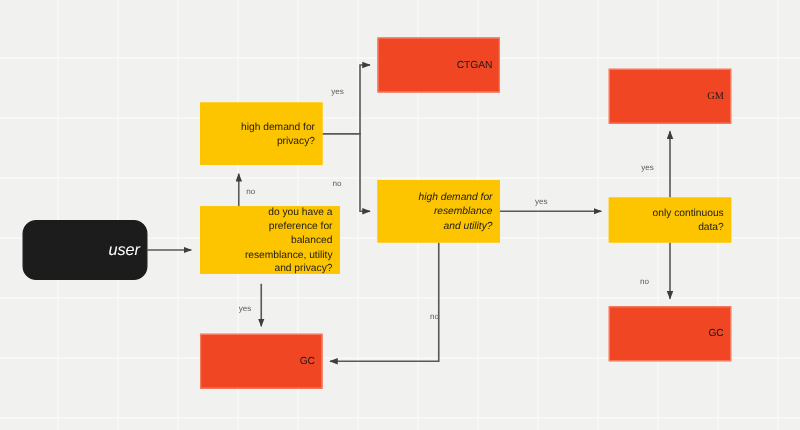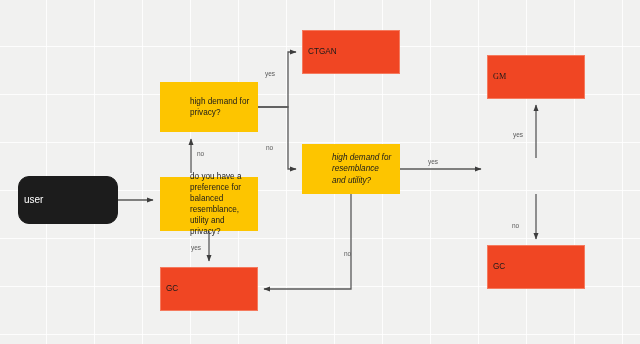--- a/index.html
+++ b/index.html
@@ -27,41 +27,42 @@
     width: 640px;
     height: 344px;
     pointer-events: none;
   }
   .node {
     position: absolute;
     box-sizing: border-box;
     display: flex;
     align-items: center;
     justify-content: center;
-    text-align: left;
+    text-align: right;
     font-size: 8.2px;
     line-height: 1.35;
     color: #1b1b1b;
     padding: 2px 5px;
   }
   .node.decision {
     background: #fdc500;
     border: 1px solid #fdc500;
     padding-left: 29px;
   }
   .node.terminal {
     background: #f04623;
     border: 1px solid #f57a5e;
   }
   .node.actor {
     background: #1c1c1c;
     border: 1px solid #1c1c1c;
     border-radius: 11px;
     color: #ffffff;
-    font-size: 10px;
+    font-size: 13px;
+    font-style: italic;
   }
   .node .label {
     display: block;
     width: 100%;
   }
   .edge-label {
     position: absolute;
     font-size: 6.5px;
     color: #5a5a5a;
     font-family: "Liberation Sans", sans-serif;
@@ -93,36 +94,39 @@
   </svg>
 
   <div class="node actor" style="left:18px; top:176px; width:100px; height:48px;">
     <span class="label">user</span>
   </div>
 
   <div class="node decision" style="left:160px; top:82px; width:98px; height:50px;">
     <span class="label">high demand for privacy?</span>
   </div>
 
-  <div class="node decision" style="left:160px; top:177px; width:98px; height:54px;">
+  <div class="node decision" style="left:160px; top:165px; width:112px; height:54px;">
     <span class="label">do you have a preference for balanced resemblance, utility and privacy?</span>
   </div>
 
   <div class="node terminal" style="left:302px; top:30px; width:98px; height:44px;">
     <span class="label">CTGAN</span>
   </div>
 
   <div class="node decision" style="left:302px; top:144px; width:98px; height:50px;font-style:italic;">
     <span class="label">high demand for resemblance and utility?</span>
   </div>
 
   <div class="node terminal" style="left:160px; top:267px; width:98px; height:44px;">
     <span class="label">GC</span>
   </div>
 
+  <div class="node decision" style="left:487px; top:158px; width:98px; height:36px;">
+    <span class="label">only continuous data?</span>
+  </div>
 
   <div class="node terminal" style="left:487px; top:55px; width:98px; height:44px;font-family:Liberation Serif, serif;">
     <span class="label">GM</span>
   </div>
 
   <div class="node terminal" style="left:487px; top:245px; width:98px; height:44px;">
     <span class="label">GC</span>
   </div>
 
   <span class="edge-label" style="left:265px; top:70px;">yes</span>

